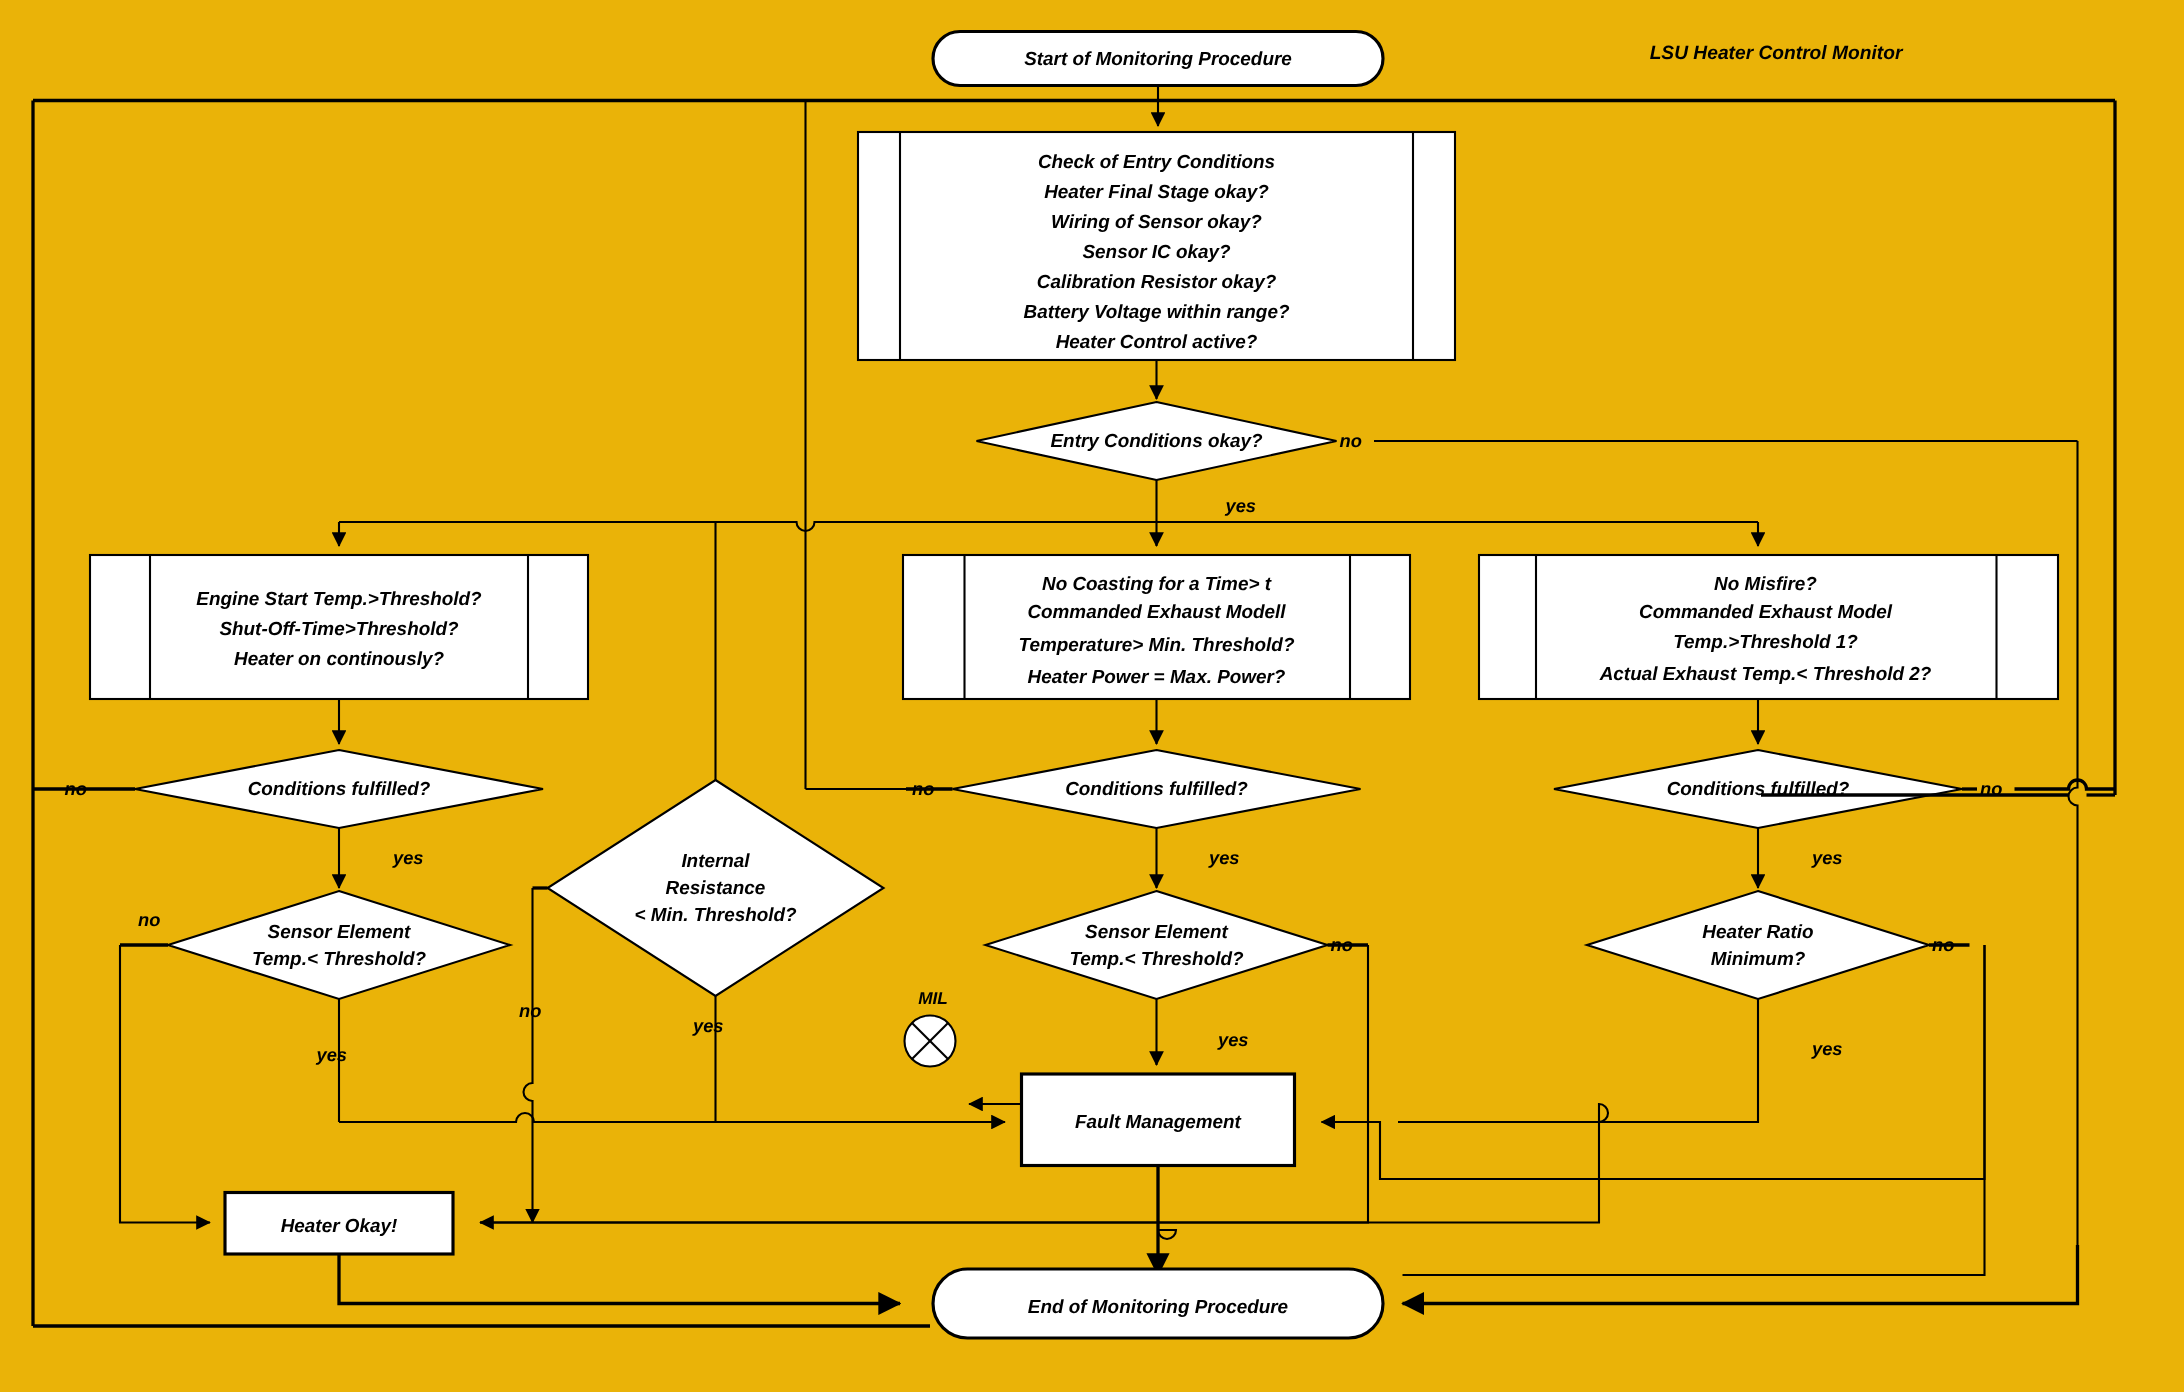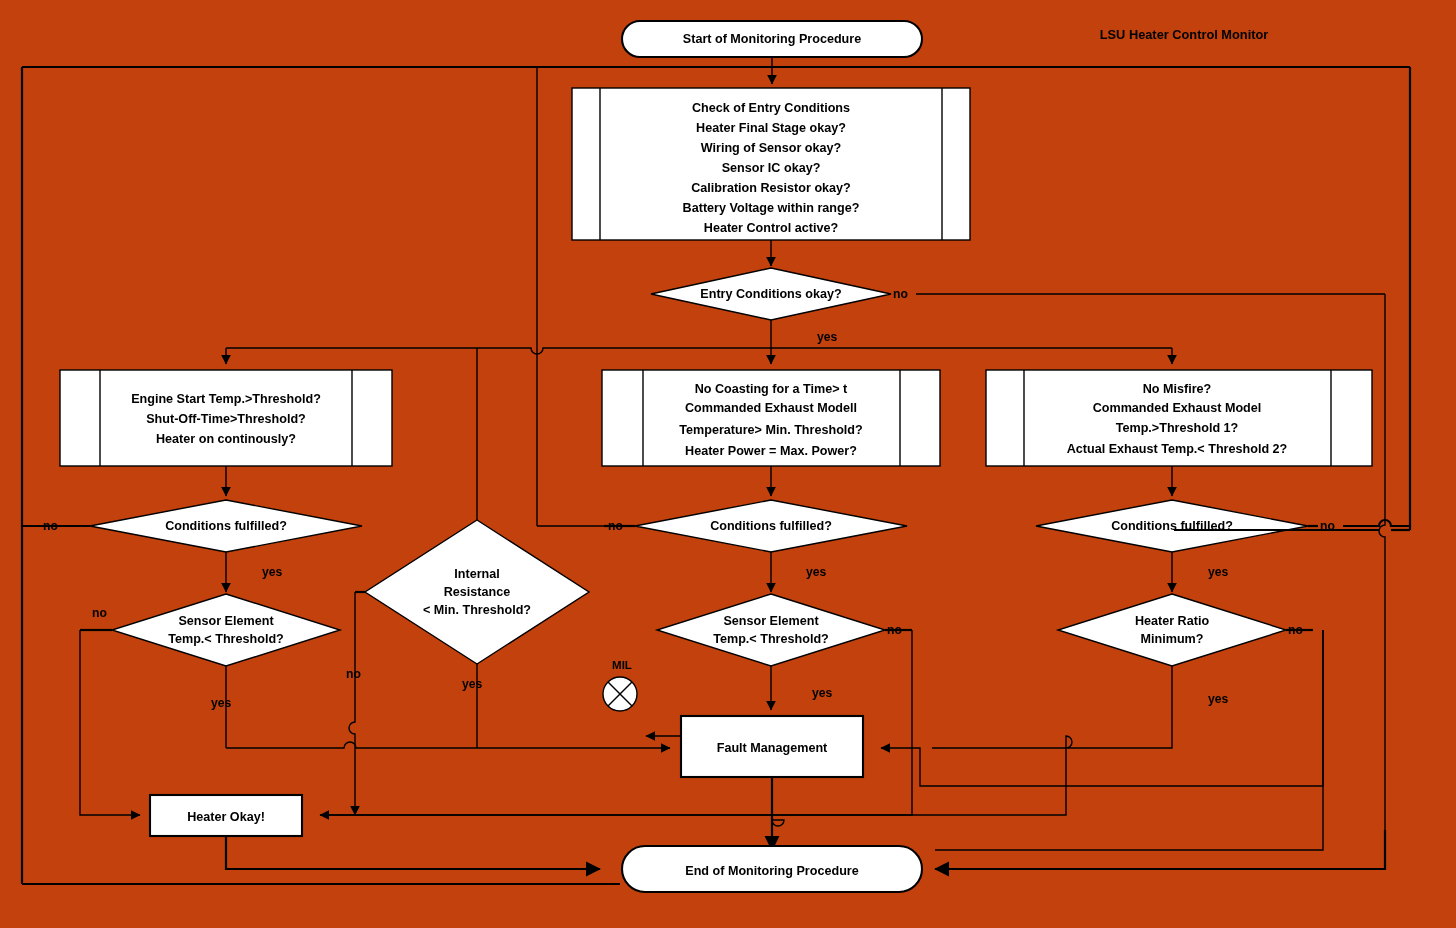--- a/index.html
+++ b/index.html
@@ -1,17 +1,17 @@
 <!DOCTYPE html>
 <html><head>
 <meta charset="utf-8">
 <style>
   html,body{margin:0;padding:0;background:#ffffff;}
   body{width:1456px;height:928px;overflow:hidden;font-family:"Liberation Sans",sans-serif;}
-  #stage{position:relative;width:1456px;height:928px;background:#c2410c;}
+  #stage{position:relative;width:1456px;height:928px;background:#eab308;font-style:italic;}
   svg#fc{position:absolute;left:0;top:0;width:1456px;height:928px;}
   .shape{fill:#ffffff;stroke:#000000;stroke-width:1.4;}
   .shape-thick{fill:#ffffff;stroke:#000000;stroke-width:2.1;}
   .conn{stroke:#000000;stroke-width:1.4;fill:none;}
   .conn-thick{stroke:#000000;stroke-width:2.2;fill:none;}
   .frame{stroke:#000000;stroke-width:2.2;fill:none;}
   .arrow{fill:#000000;stroke:none;}
   .t{font-family:"Liberation Sans",sans-serif;font-weight:bold;fill:#000;font-size:12.5px;}
   .t-proc{font-size:12.6px;}
   .t-dec{font-size:12.6px;}

